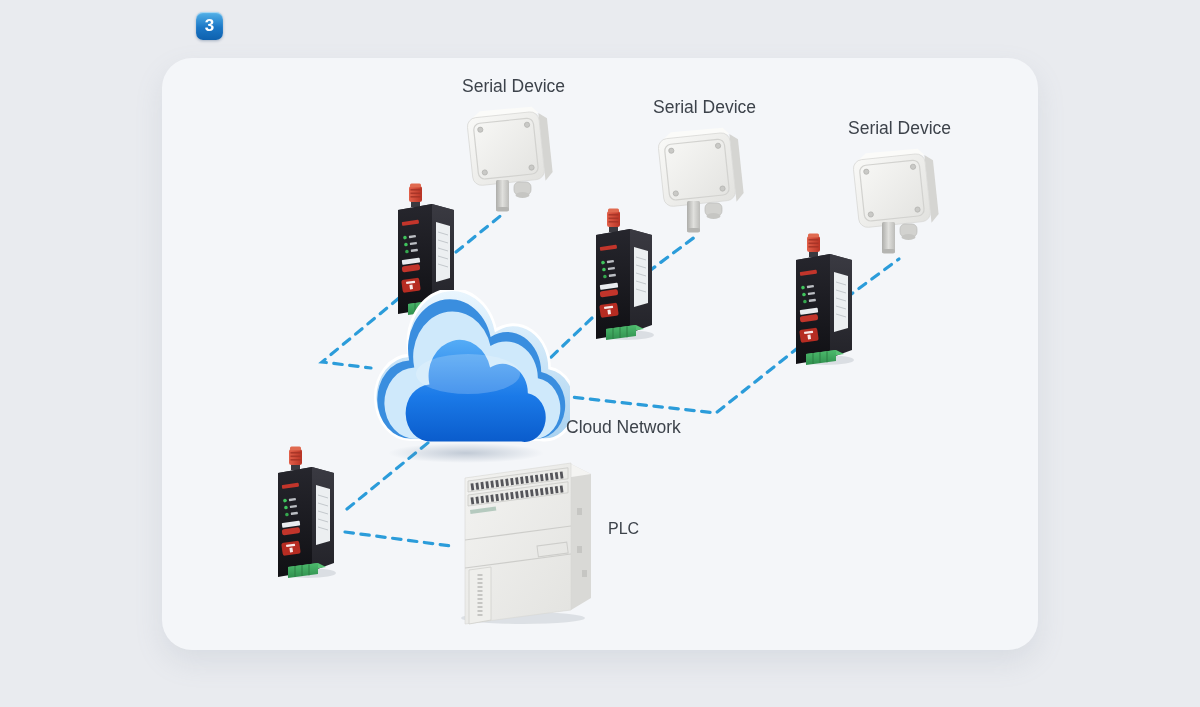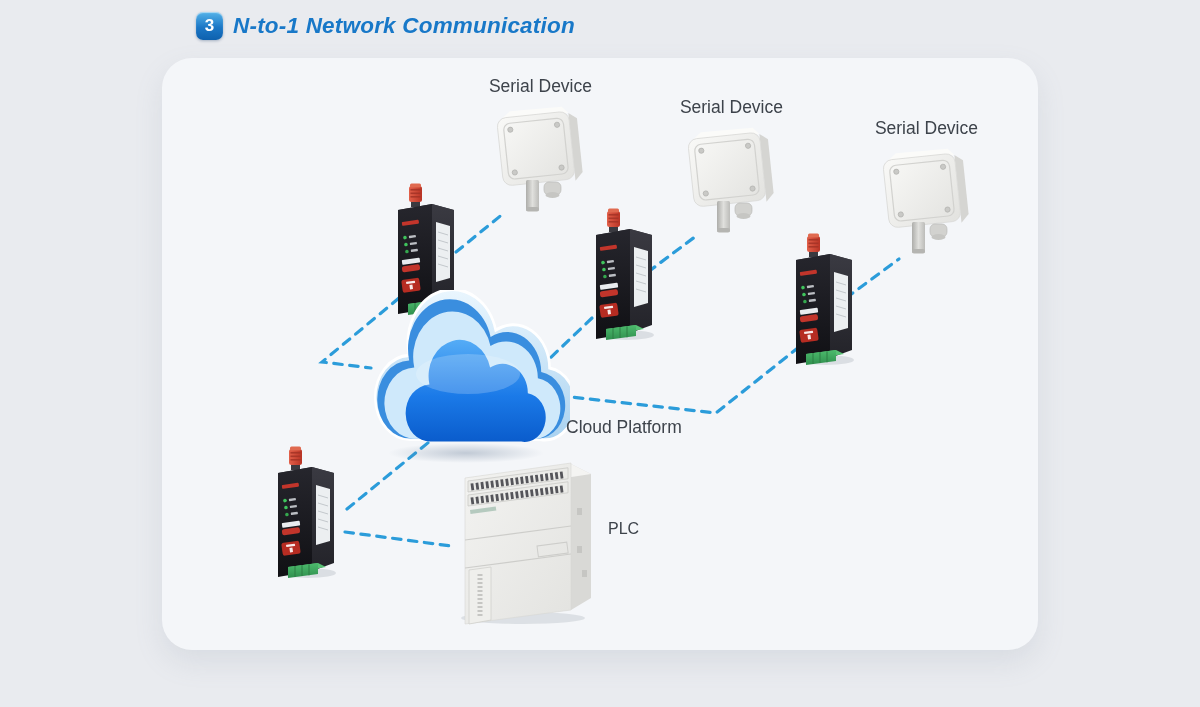--- a/index.html
+++ b/index.html
@@ -29,21 +29,21 @@
     position:absolute; left:162px; top:58px; width:876px; height:592px;
     background:#f4f6f9; border-radius:30px;
     box-shadow:0 12px 28px rgba(130,142,160,.16);
     z-index:1;
   }
 
   
   .links { position:absolute; left:0; top:0; width:1200px; height:707px; z-index:2; pointer-events:none; }
 
   
-  .node { position:absolute; text-align:right; z-index:3; }
+  .node { position:absolute; text-align:left; z-index:3; }
   .node-label { font-size:17.5px; color:#3d434b; line-height:20px; white-space:nowrap; }
   .serial-node { width:130px; }
   .serial-node svg { width:100px; height:118px; margin-top:8px; }
   .gw-svg { position:absolute; width:72px; height:136px; z-index:3; }
   .cloud-svg { position:absolute; left:368px; top:290px; width:202px; height:175px; z-index:3; }
   .plc-svg { position:absolute; left:452px; top:450px; width:152px; height:177px; z-index:3; }
   .float-label { position:absolute; z-index:4; color:#3d434b; white-space:nowrap; }
   .cloud-label { left:566px; top:417px; font-size:17.5px; }
   .plc-label { left:608px; top:520px; font-size:16px; }
   .defs-svg { position:absolute; width:0; height:0; }
@@ -183,21 +183,20 @@
       <polygon points="16,120 38,117 38,170 16,174" fill="#efefec" stroke="#d0d0cd" stroke-width="0.8"></polygon>
       <line x1="27" y1="124" x2="27" y2="168" stroke="#c6c6c3" stroke-width="5" stroke-dasharray="2 2"></line>
     </symbol>
   </defs>
 </svg>
 
 <div class="stage">
 
   <div class="header">
     <span class="badge">3</span>
-    <h1 class="title">N-to-1 Network Communication</h1>
   </div>
 
   <div class="card"></div>
 
   <svg class="links" viewBox="0 0 1200 707">
     <g fill="none" stroke="#2b9cda" stroke-width="3.2" stroke-linecap="round" stroke-dasharray="8.5 7.5">
       <path d="M456,252 L504,213"></path>
       <path d="M399,298 L322,362 L371,368"></path>
       <path d="M648,272 L696,236"></path>
       <path d="M592,318 L545,363"></path>
@@ -236,20 +235,20 @@
   <svg class="gw-svg" style="left:788px; top:230px;" viewBox="0 0 72 136">
       <use href="#sym-gateway"></use>
     </svg>
   <svg class="gw-svg" style="left:270px; top:443px;" viewBox="0 0 72 136">
       <use href="#sym-gateway"></use>
     </svg>
 
   <svg class="cloud-svg" viewBox="0 0 202 175">
       <use href="#sym-cloud"></use>
     </svg>
-  <div class="float-label cloud-label">Cloud Platform</div>
+  <div class="float-label cloud-label">Cloud Network</div>
 
   <svg class="plc-svg" viewBox="0 0 150 177">
       <use href="#sym-plc"></use>
     </svg>
   <div class="float-label plc-label">PLC</div>
 
 </div>
 
 </body></html>

